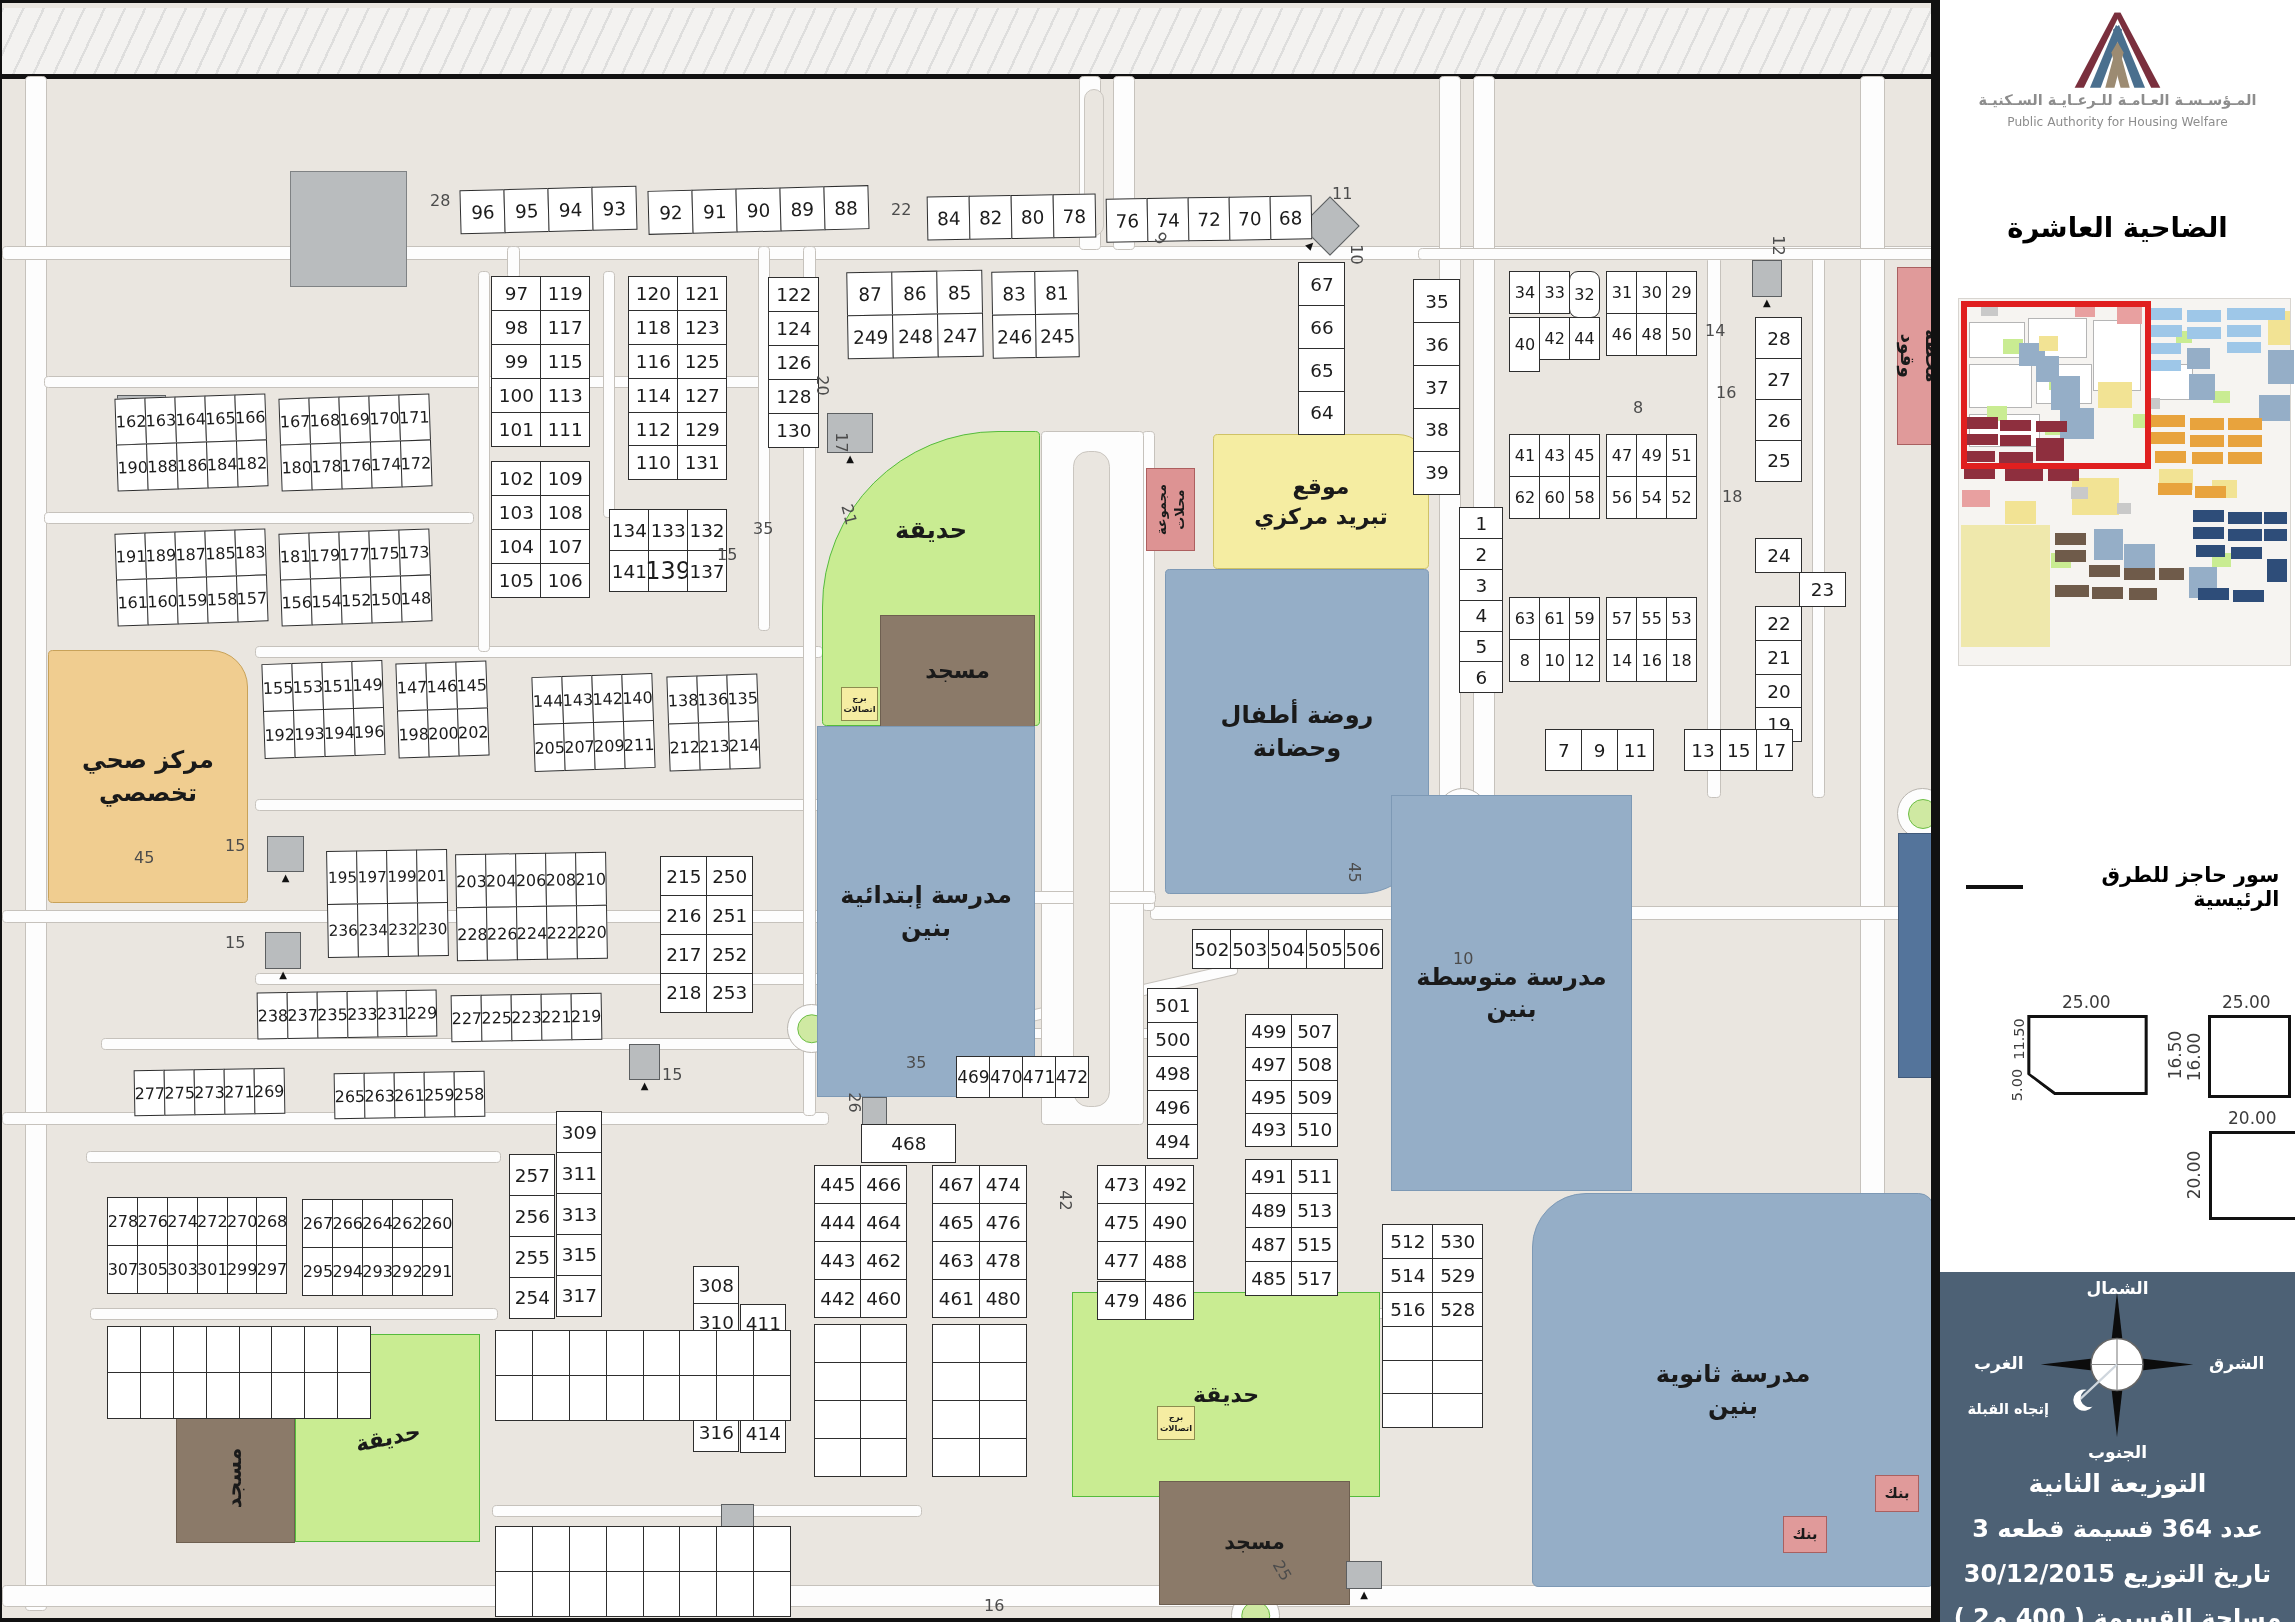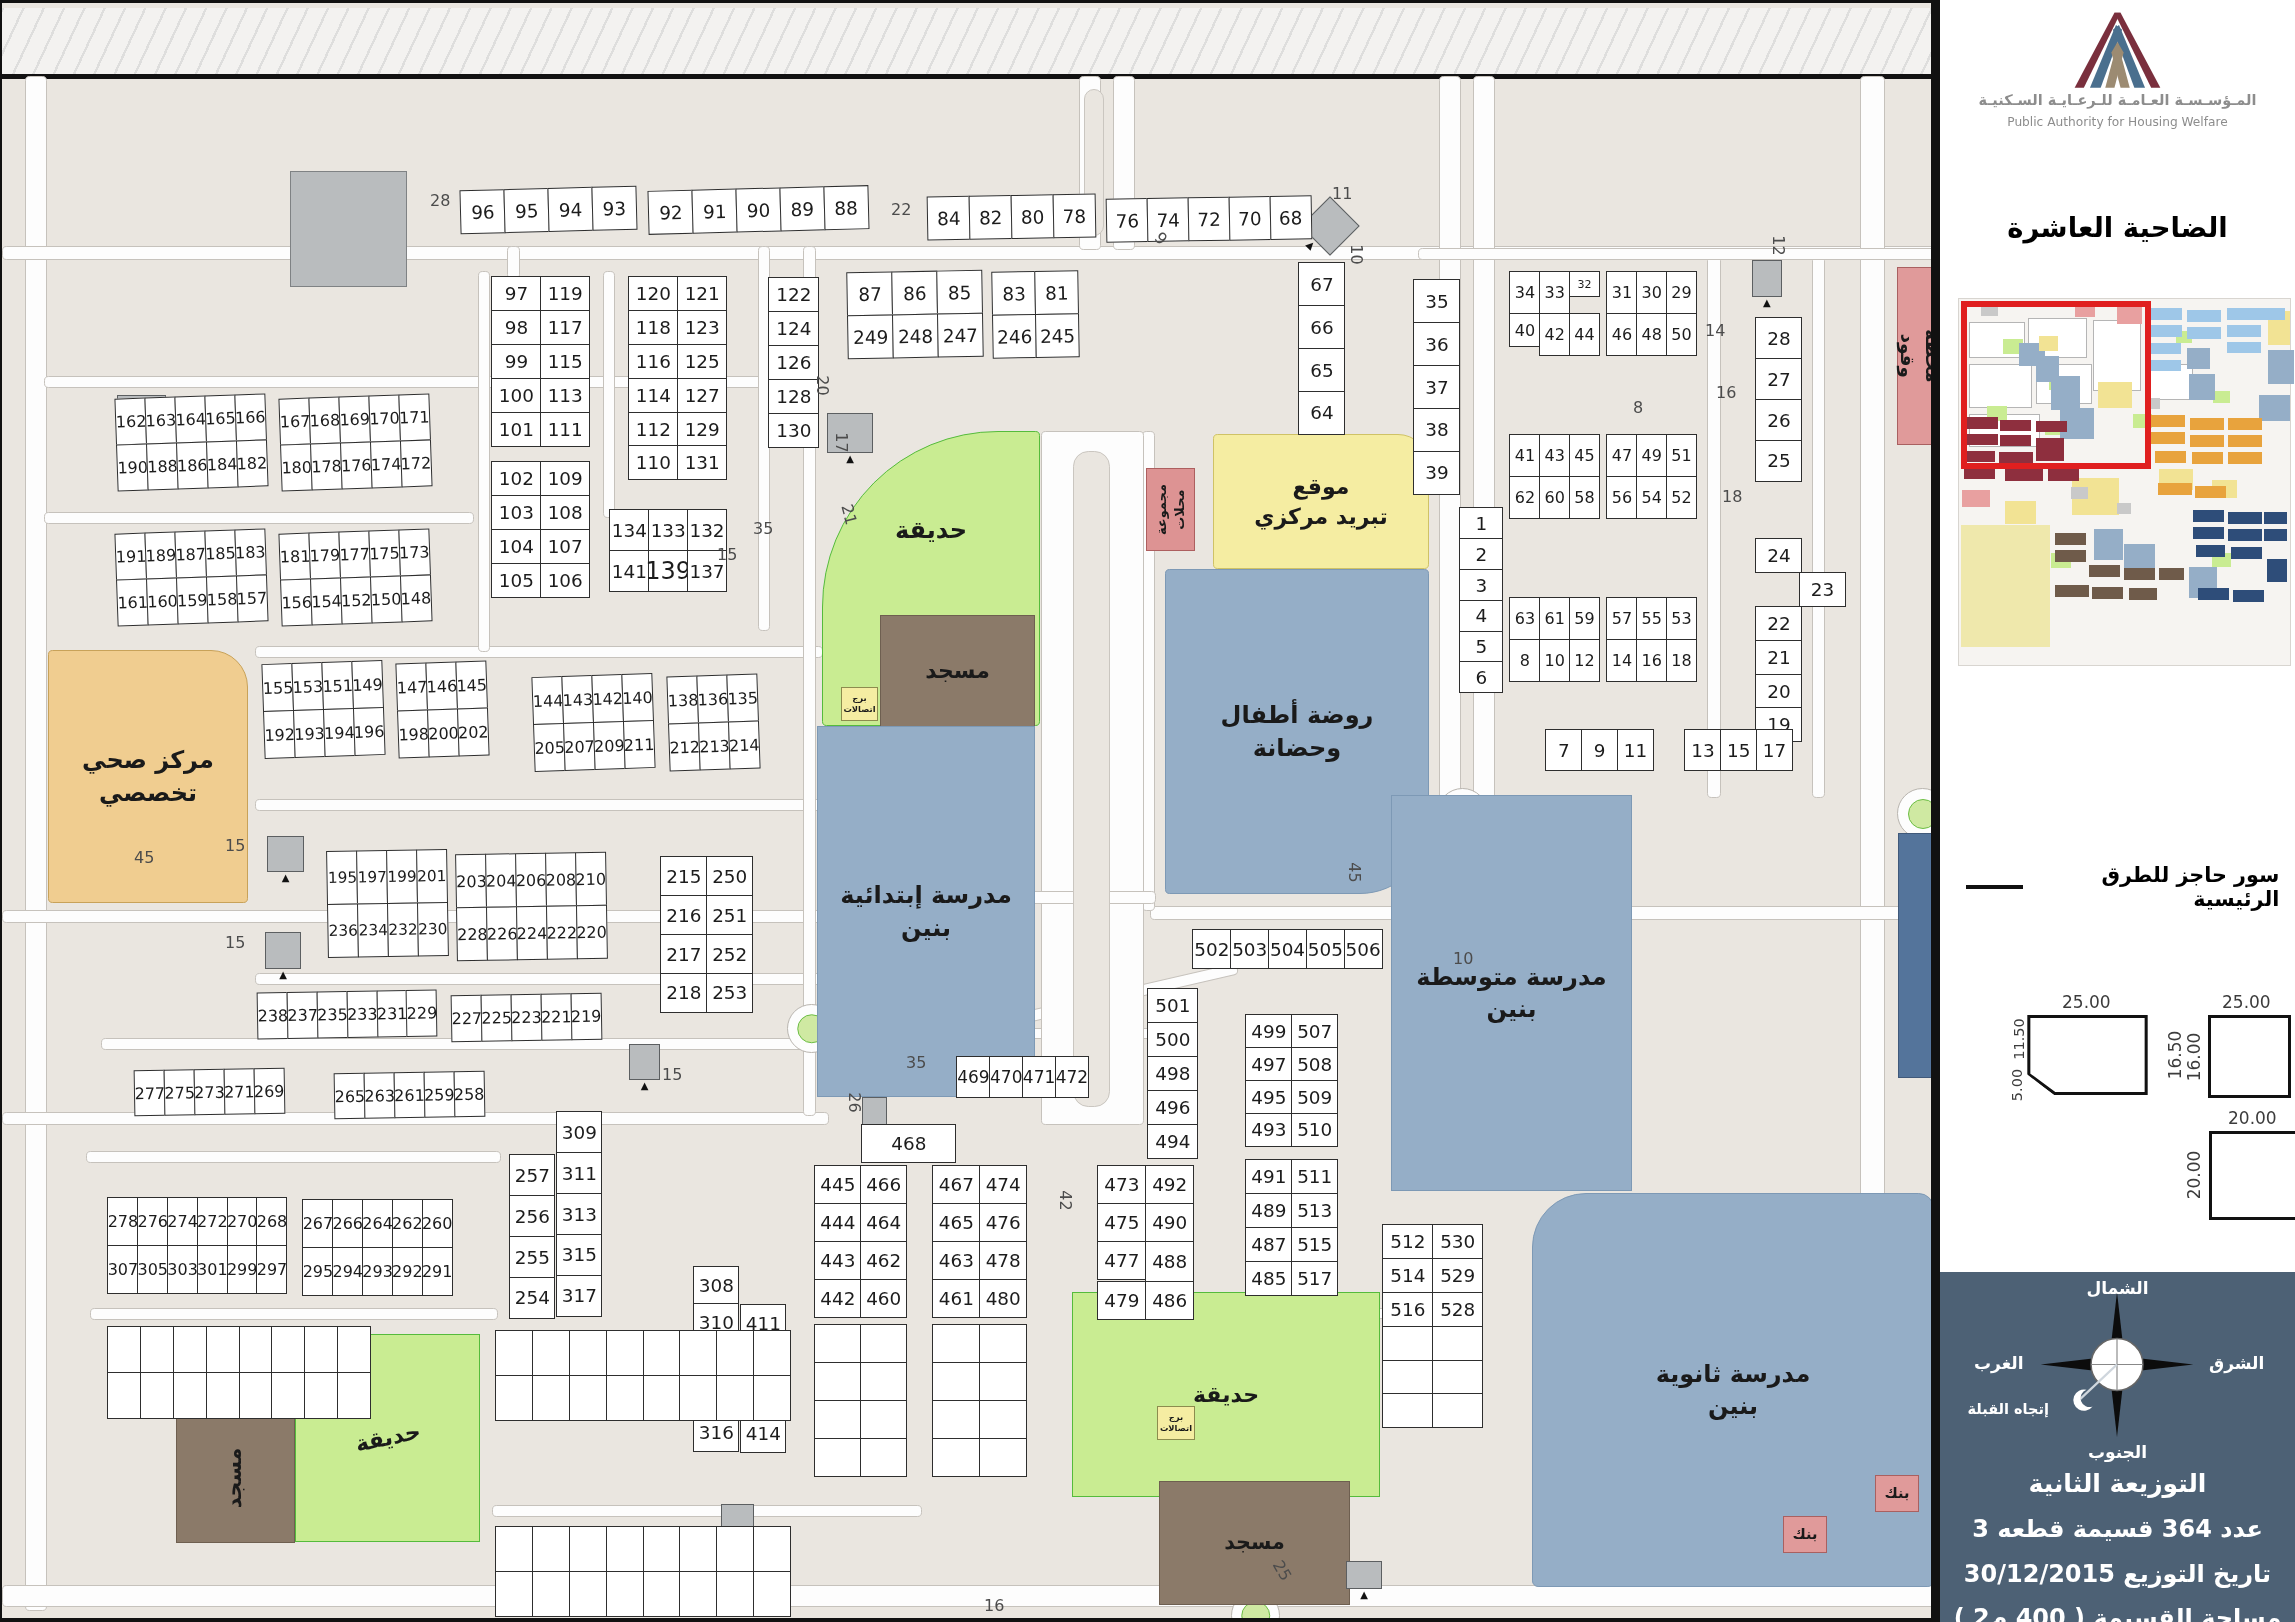--- a/index.html
+++ b/index.html
@@ -262,24 +262,24 @@
             <div class="cell" style="width: 44px; height: 32px; font-size: 18.4px;">5</div>
           </div>
           <div class="brow">
             <div class="cell" style="width: 44px; height: 32px; font-size: 18.4px;">6</div>
           </div>
         </div>
         <div class="block" style="left: 1508px; top: 269px;">
           <div class="brow">
             <div class="cell" style="width: 31px; height: 43px; font-size: 16px;">34</div>
             <div class="cell" style="width: 31px; height: 43px; font-size: 16px;">33</div>
-            <div class="cell" style="width: 31px; height: 26px; font-size: 11px;">32</div>
-          </div>
-          <div class="brow">
-            <div class="cell" style="width: 31px; height: 34px; font-size: 16px;">40</div>
+            <div class="cell" style="width: 31px; height: 47px; font-size: 16px; border-radius: 9px;">32</div>
+          </div>
+          <div class="brow">
+            <div class="cell" style="width: 31px; height: 55px; font-size: 16px;">40</div>
             <div class="cell" style="width: 31px; height: 43px; font-size: 16px;">42</div>
             <div class="cell" style="width: 31px; height: 43px; font-size: 16px;">44</div>
           </div>
         </div>
         <div class="block" style="left: 1605px; top: 269px;">
           <div class="brow">
             <div class="cell" style="width: 31px; height: 43px; font-size: 16px;">31</div>
             <div class="cell" style="width: 31px; height: 43px; font-size: 16px;">30</div>
             <div class="cell" style="width: 31px; height: 43px; font-size: 16px;">29</div>
           </div>

